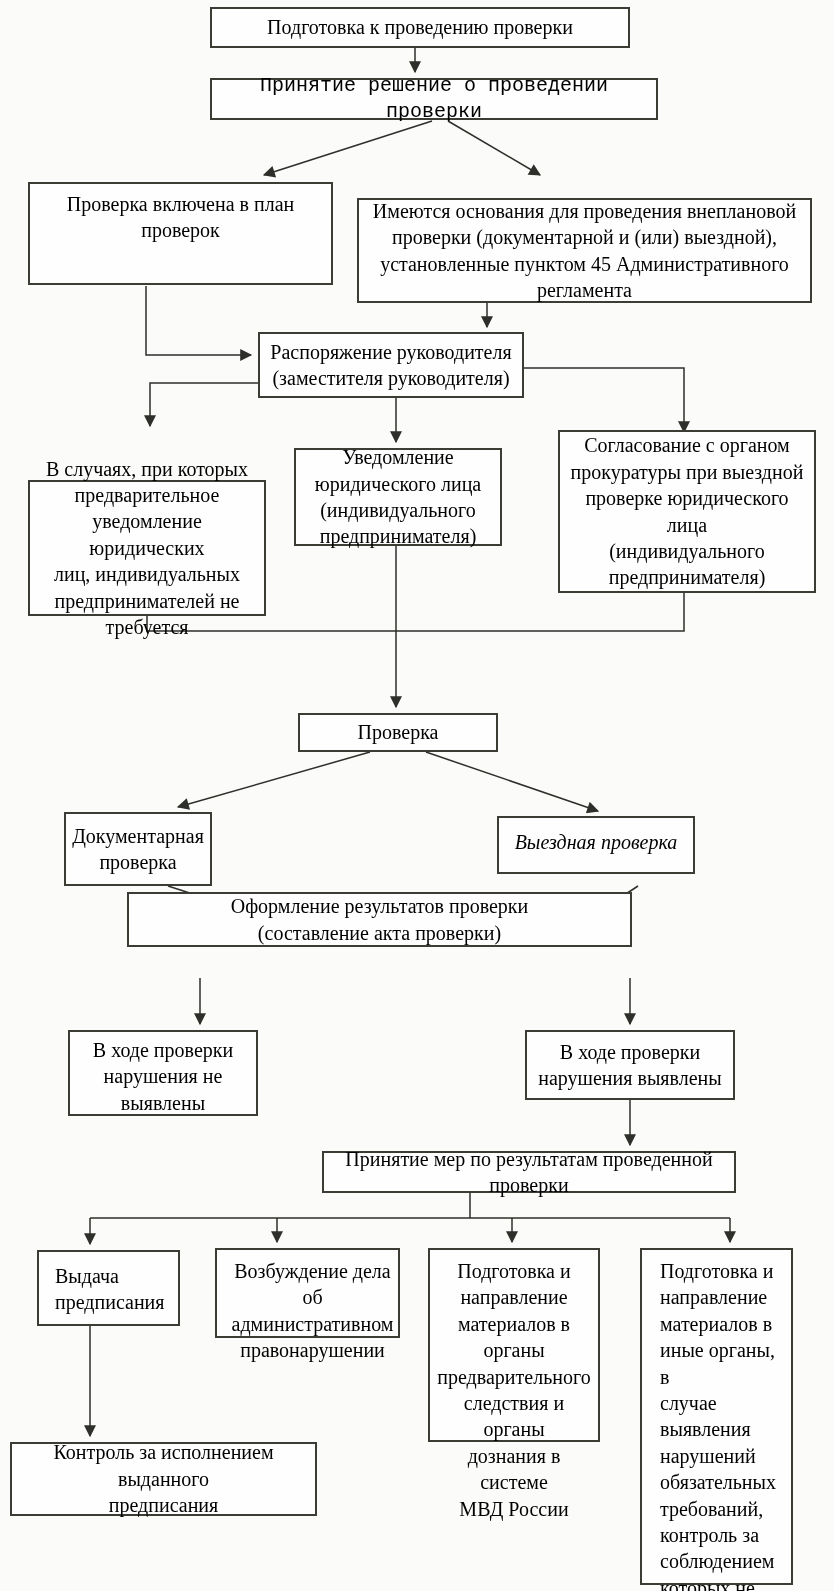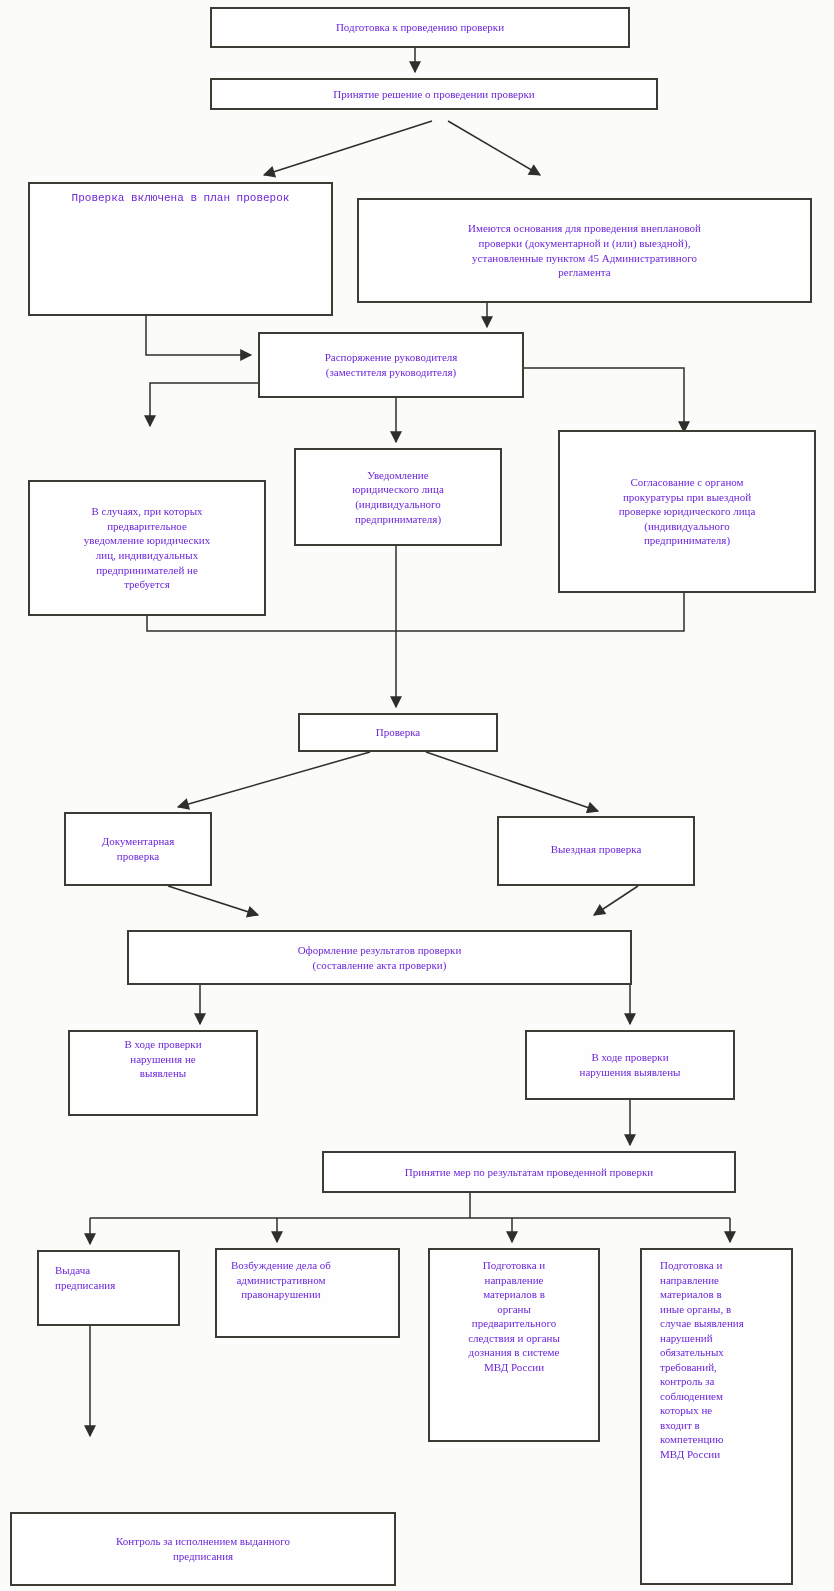--- a/index.html
+++ b/index.html
@@ -10,43 +10,43 @@
     background:#fbfbf9;
     font-family:"Liberation Serif","DejaVu Serif",serif;
     overflow:hidden;
   }
   #wires{position:absolute;left:0;top:0;width:834px;height:1591px;}
   .node{
     position:absolute;box-sizing:border-box;
     background:#fefefe;border:2px solid #3c3c34;
     display:flex;align-items:center;justify-content:center;
     text-align:center;white-space:pre-line;
-    font-size:11px;line-height:1.32;color:#6d28d9;
+    font-size:20px;line-height:1.32;color:#000000;
     padding:2px 4px;
   }
   #b1{left:210px;top:7px;width:420px;height:41px;}
-  #b2{left:210px;top:78px;width:448px;height:32px;}
-  #b3{left:28px;top:182px;width:305px;height:134px;align-items:flex-start;padding-top:7px;font-family:Liberation Mono, monospace;}
+  #b2{left:210px;top:78px;width:448px;height:42px;font-family:Liberation Mono, monospace;}
+  #b3{left:28px;top:182px;width:305px;height:103px;align-items:flex-start;padding-top:7px;}
   #b4{left:357px;top:182px;width:455px;height:105px;margin-top:16px;}
   #b5{left:258px;top:332px;width:266px;height:66px;}
   #b6{left:28px;top:432px;width:238px;height:136px;margin-top:48px;}
   #b7{left:294px;top:448px;width:208px;height:98px;}
   #b8{left:558px;top:430px;width:258px;height:163px;}
   #b9{left:298px;top:713px;width:200px;height:39px;}
   #b10{left:64px;top:812px;width:148px;height:74px;}
-  #b11{left:497px;top:816px;width:198px;height:70px;align-items:flex-start;padding-top:24px;}
-  #b12{left:127px;top:930px;width:505px;height:55px;}
+  #b11{left:497px;top:816px;width:198px;height:58px;align-items:flex-start;padding-top:11px;font-style:italic;}
+  #b12{left:127px;top:892px;width:505px;height:55px;}
   #b13{left:68px;top:1030px;width:190px;height:86px;align-items:flex-start;padding-top:5px;}
   #b14{left:525px;top:1030px;width:210px;height:70px;}
   #b15{left:322px;top:1151px;width:414px;height:42px;}
   #b16{left:37px;top:1250px;width:143px;height:76px;align-items:flex-start;justify-content:flex-start;text-align:left;padding:11px 6px 0 16px;}
   #b17{left:215px;top:1248px;width:185px;height:90px;align-items:flex-start;justify-content:flex-start;text-align:center;padding:8px 4px 0 14px;}
   #b18{left:428px;top:1248px;width:172px;height:194px;align-items:flex-start;padding-top:8px;}
   #b19{left:640px;top:1248px;width:153px;height:337px;align-items:flex-start;justify-content:flex-start;text-align:left;padding:8px 4px 0 18px;}
-  #b20{left:10px;top:1512px;width:386px;height:74px;}
+  #b20{left:10px;top:1442px;width:307px;height:74px;}
   .wire{stroke:#2e2e2a;stroke-width:1.5;fill:none;}
 </style>
 </head>
 <body>
 
 <div id="page">
 
   <svg id="wires" viewBox="0 0 834 1591" xmlns="http://www.w3.org/2000/svg">
     <defs>
       <marker id="ah" viewBox="0 0 10 10" refX="9" refY="5" markerWidth="9" markerHeight="8" orient="auto">

